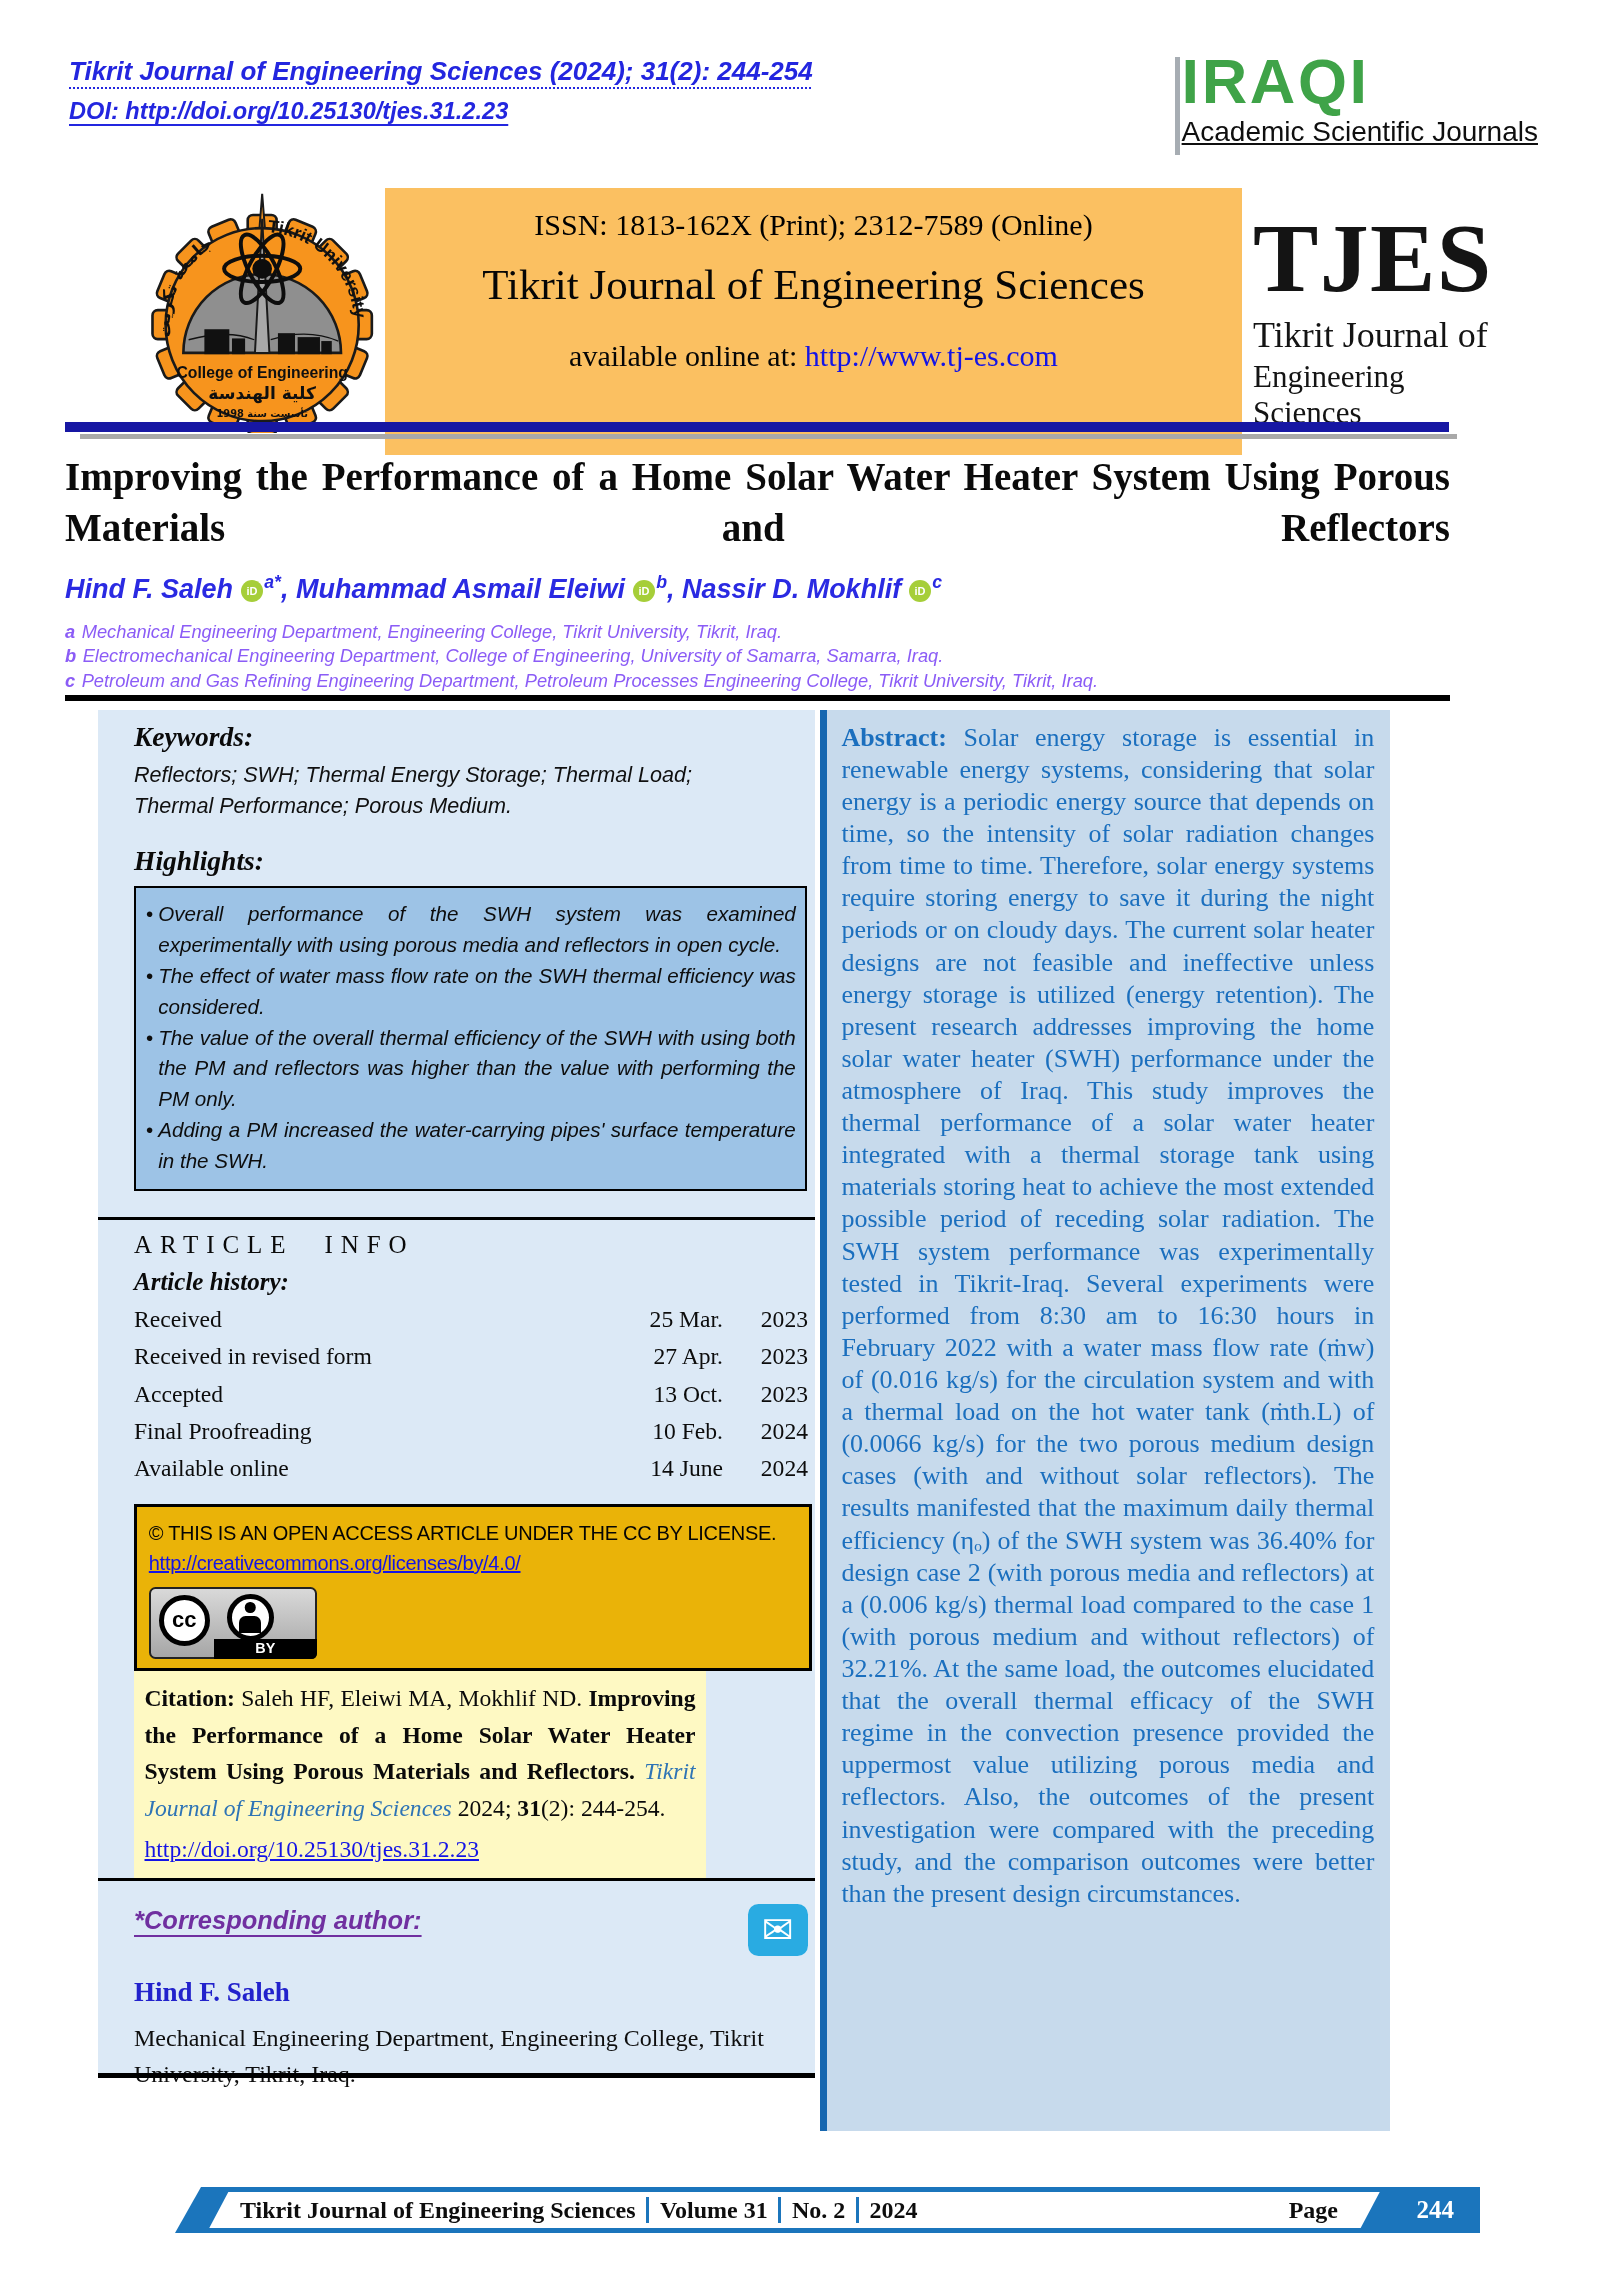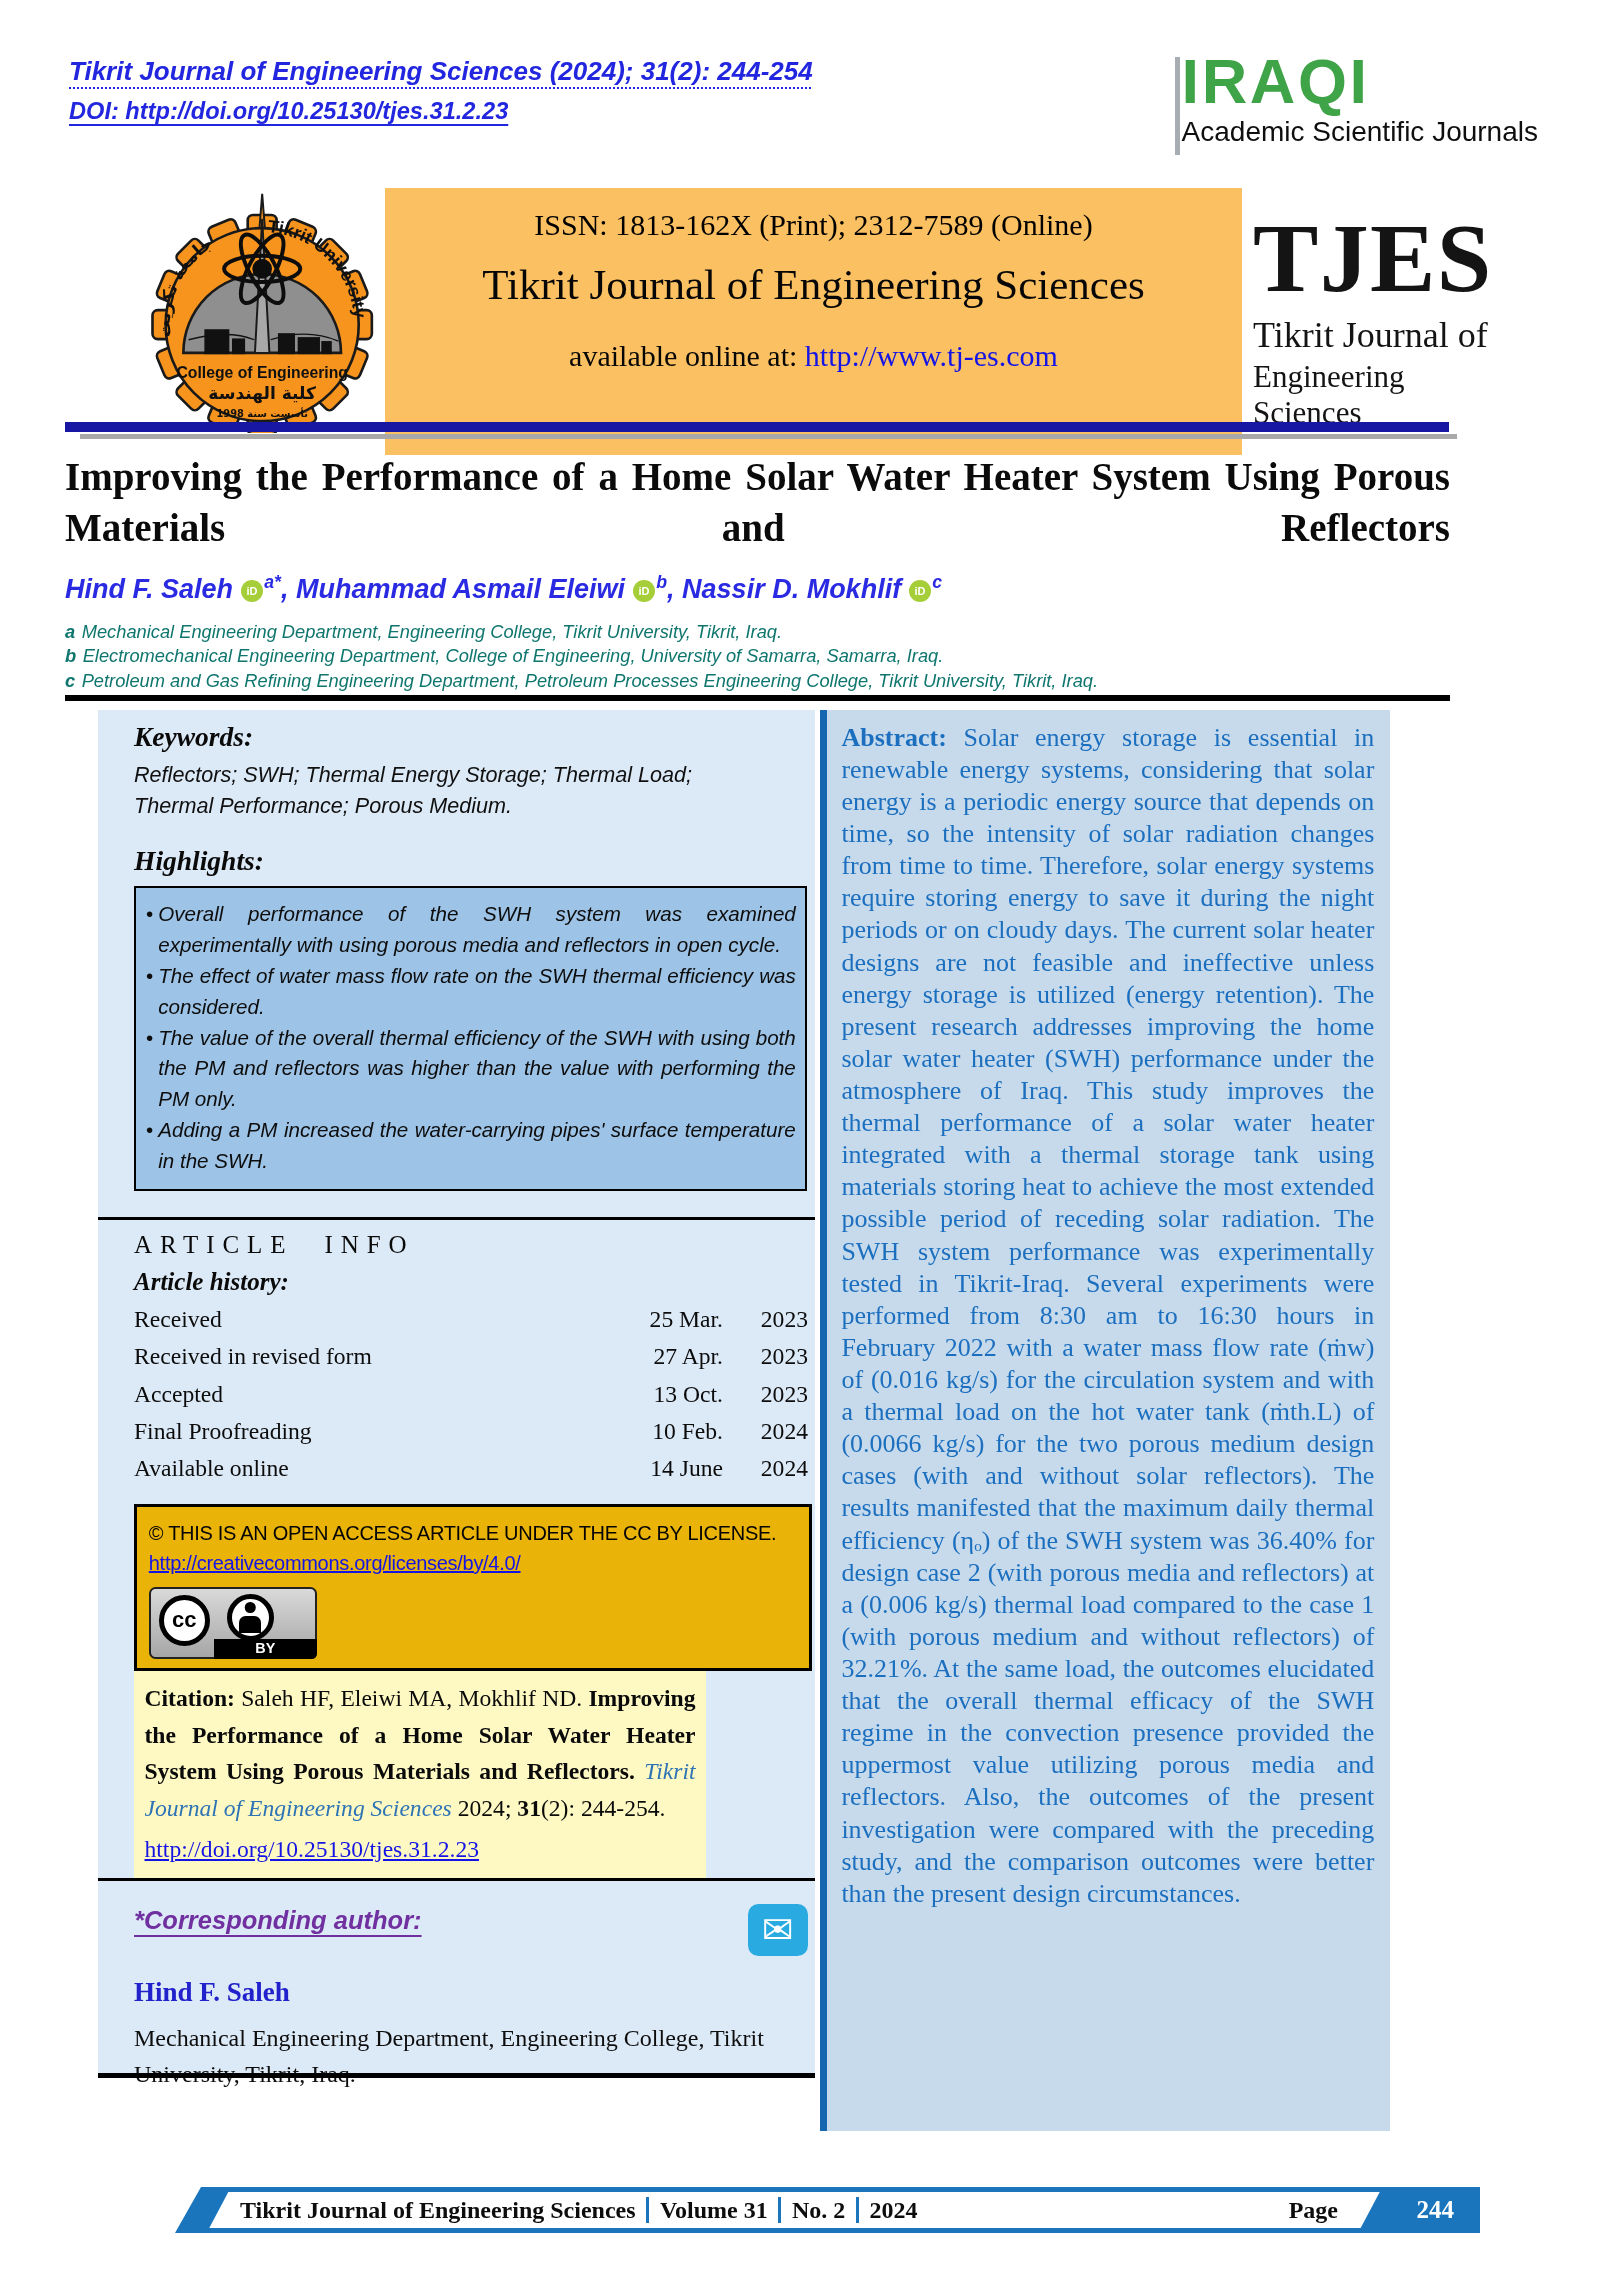--- a/index.html
+++ b/index.html
@@ -9,21 +9,21 @@
 
   
   .top-left{left:69px;top:56px;}
   .journal-line{font:italic bold 26px "Liberation Sans",sans-serif;color:#2326DF;
     text-decoration:underline dotted #2326DF 2px;text-underline-offset:6.5px;}
   .doi-line{margin-top:10.5px;font:italic bold 23.6px "Liberation Sans",sans-serif;color:#2326DF;
     text-decoration:underline solid #2326DF 2px;text-underline-offset:5.2px;}
   .iraqi{left:1175px;top:53px;display:flex;gap:2px;align-items:flex-start;}
   .iraqi-bar{width:4.6px;height:98px;background:#A7ADB3;margin-top:3.9px;}
   .iraqi-name{font:bold 63px/0.92 "Liberation Sans",sans-serif;color:#3FA348;letter-spacing:2.6px;}
-  .iraqi-sub{font:28px "Liberation Sans",sans-serif;color:#0f0f0f;margin-top:5.2px;}
+  .iraqi-sub{font:28px "Liberation Sans",sans-serif;color:#0f0f0f;margin-top:5.2px;text-decoration:underline;}
 
   
   .banner-orange{left:385px;top:188px;width:857px;height:267px;background:#FBC061;text-align:center;}
   .issn{padding-top:19.6px;font:30px "Liberation Serif",serif;color:#000;}
   .bname{margin-top:18.3px;font:43px "Liberation Serif",serif;color:#060606;}
   .avail{margin-top:30px;font:30px "Liberation Serif",serif;color:#060606;}
   .avail a{color:#1414E6;text-decoration:none;}
   .uni-logo{left:148px;top:190px;}
   .tjes{left:1253px;top:209px;width:262px;color:#141414;}
   .tjes-acronym{font:bold 98px/1 "Liberation Serif",serif;letter-spacing:1.3px;}
@@ -33,21 +33,21 @@
   .greyrule{left:80px;top:434px;width:1377px;height:5.2px;background:#A9A9A9;}
 
   
   .title{left:65px;top:452px;width:1385px;font:bold 39px/1.3 "Liberation Serif",serif;
     color:#0b0b0b;text-align:justify;text-align-last:justify;}
   .authors{left:65px;top:572px;width:1427px;font:italic bold 27px "Liberation Sans",sans-serif;color:#2A2AE2;}
   .orcid{display:inline-flex;align-items:center;justify-content:center;width:22px;height:22px;
     border-radius:50%;background:#A6CE39;color:#fff;font:bold 11px "Liberation Sans",sans-serif;
     font-style:normal;margin:0 1.3px 0 7.9px;vertical-align:2.6px;}
   .authors sup{font-size:17.7px;}
-  .affils{left:65px;top:620px;width:1459px;font:italic 18.3px/1.33 "Liberation Sans",sans-serif;color:#0f766e;}
+  .affils{left:65px;top:620px;width:1459px;font:italic 18.3px/1.33 "Liberation Sans",sans-serif;color:#8b5cf6;}
   .aff-label{font-weight:bold;margin-right:6.5px;}
   .rule-black{left:65px;top:695px;width:1385px;height:5.9px;background:#000;}
 
   
   .left-panel{left:98px;top:710px;width:717px;height:1366px;background:#DCE9F6;
     box-sizing:border-box;padding:10.5px 2.6px 0 36px;}
   .kw-head,.hl-head{font:bold italic 27.5px "Liberation Serif",serif;color:#0a0a0a;}
   .kw-text{margin-top:7.9px;font:italic 21.6px/1.42 "Liberation Sans",sans-serif;color:#101010;width:641px;}
   .hl-head{margin-top:23.6px;}
   .hl-box{margin-top:9.2px;width:673px;box-sizing:border-box;background:#9DC3E6;

